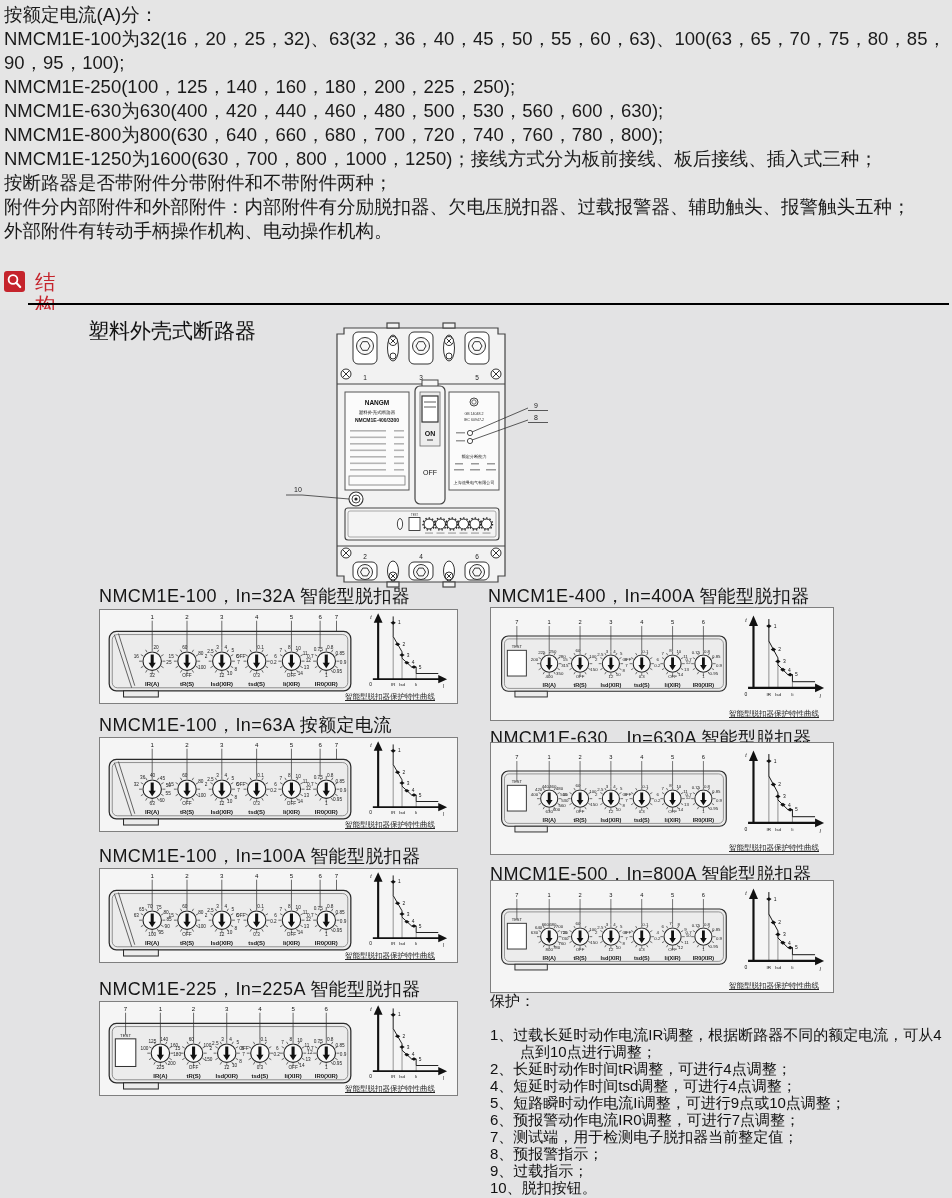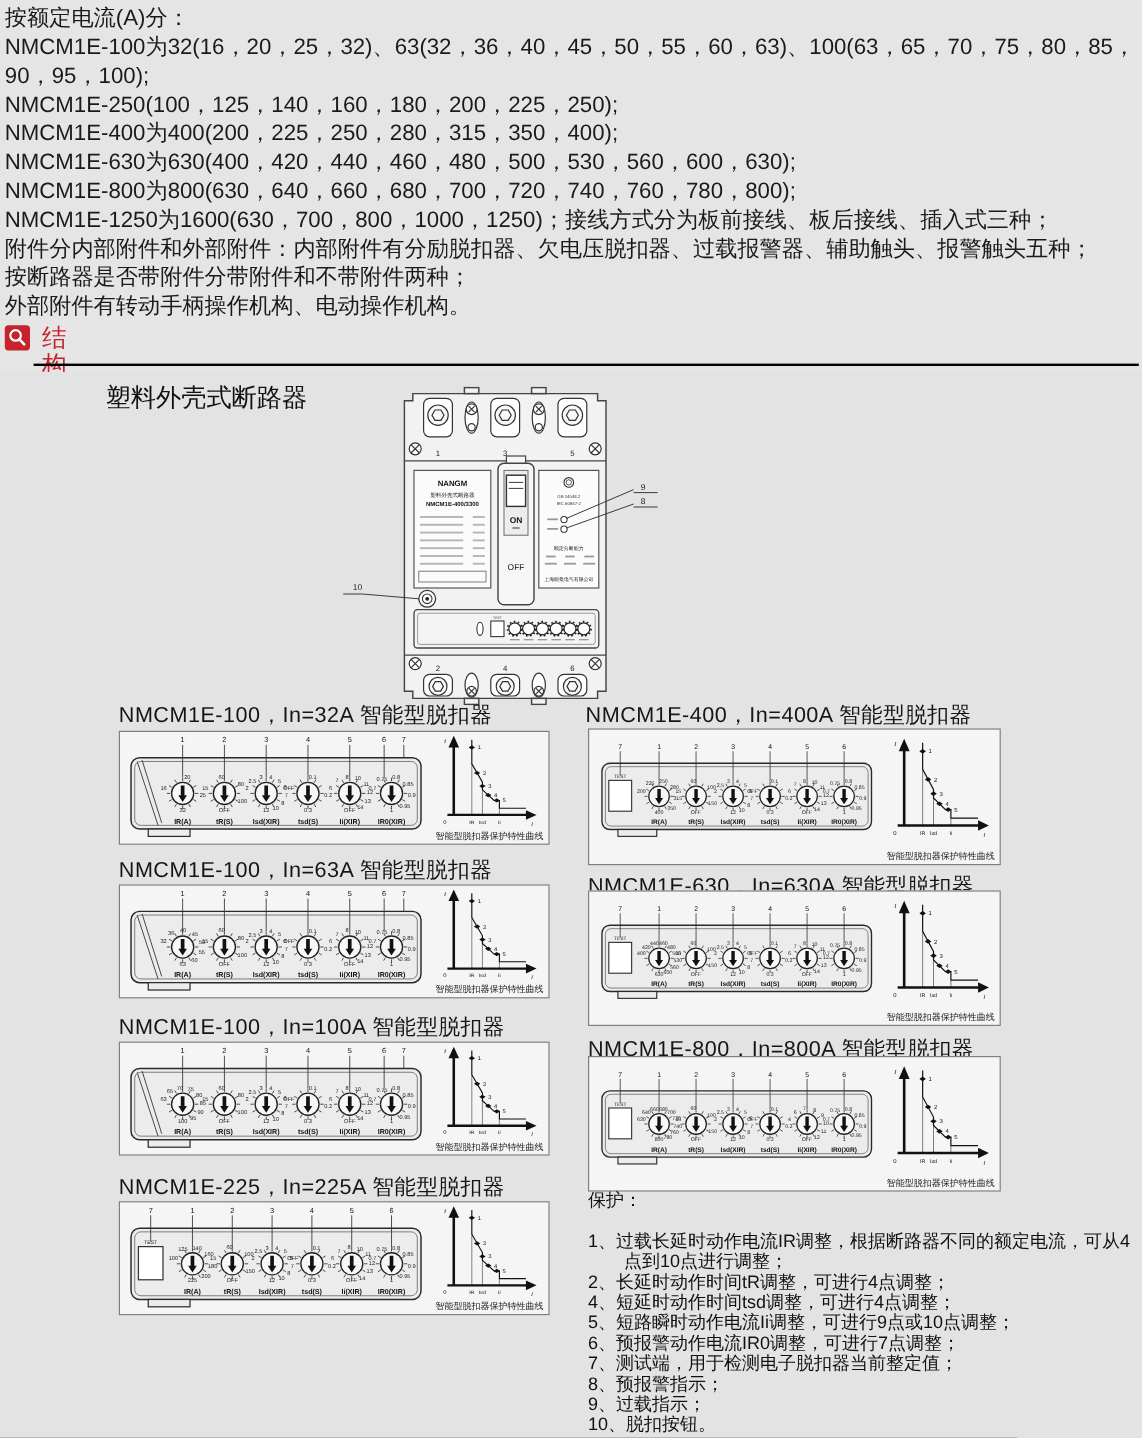--- a/index.html
+++ b/index.html
@@ -11,43 +11,42 @@
   #sec-header{position:absolute;left:4px;top:270px;height:22px;}
   #sec-icon{position:absolute;left:0;top:1px;width:21px;height:21px;background:#c5242c;border-radius:3px;}
   #sec-label{position:absolute;left:31px;top:0;font-size:20.5px;line-height:23px;color:#c5242c;}
   #sec-rule{position:absolute;left:28px;top:303px;width:921px;border-top:2px solid #000;}
   
   #gray{position:absolute;left:0;top:310px;width:952px;height:888px;background:#e3e3e4;}
   #front-title{position:absolute;left:88px;top:7px;font-size:21px;color:#111;}
   #breaker{position:absolute;left:272px;top:12px;}
   .unit-title{position:absolute;font-size:18px;letter-spacing:.4px;color:#151515;white-space:nowrap;}
   .unit-box{position:absolute;background:#f5f5f5;border:1px solid #7f7f7f;}
-  .curve-caption{position:absolute;font-size:7.5px;color:#222;text-align:right;white-space:nowrap;}
+  .curve-caption{position:absolute;font-size:7.5px;color:#222;text-align:left;white-space:nowrap;text-decoration:underline;}
   
   #protection{position:absolute;left:490px;top:682px;width:460px;font-size:15px;line-height:17px;color:#111;}
   #protection .pt{margin-bottom:17px;}
   #protection .pi{padding-left:2em;text-indent:-2em;}
   svg text{font-family:"Liberation Sans","DejaVu Sans",sans-serif;}
 </style>
 </head>
 <body>
 
 <div id="page">
 
   <div id="intro">
       <div>按额定电流(A)分：</div>
       <div>NMCM1E-100为32(16，20，25，32)、63(32，36，40，45，50，55，60，63)、100(63，65，70，75，80，85，</div>
       <div>90，95，100);</div>
       <div>NMCM1E-250(100，125，140，160，180，200，225，250);</div>
-      <div>NMCM1E-400为400(200，225，250，280，315，350，400);</div>
       <div>NMCM1E-630为630(400，420，440，460，480，500，530，560，600，630);</div>
       <div>NMCM1E-800为800(630，640，660，680，700，720，740，760，780，800);</div>
       <div>NMCM1E-1250为1600(630，700，800，1000，1250)；接线方式分为板前接线、板后接线、插入式三种；</div>
+      <div>按断路器是否带附件分带附件和不带附件两种；</div>
       <div>附件分内部附件和外部附件：内部附件有分励脱扣器、欠电压脱扣器、过载报警器、辅助触头、报警触头五种；</div>
-      <div>按断路器是否带附件分带附件和不带附件两种；</div>
       <div>外部附件有转动手柄操作机构、电动操作机构。</div>
     </div>
 
   <div id="sec-header">
     <span id="sec-icon">
       <svg width="21" height="21" viewBox="0 0 21 21">
         <circle cx="9" cy="8.5" r="4.4" fill="none" stroke="#ffffff" stroke-width="1.8"></circle>
         <line x1="12.2" y1="11.8" x2="16.2" y2="16" stroke="#ffffff" stroke-width="2.2" stroke-linecap="round"></line>
       </svg>
     </span>
@@ -428,21 +427,21 @@
               <text x="54" y="67.5" font-size="5.5" fill="#111">4</text>
               <polygon points="53.5,71 56.5,68.8 59.5,71 56.5,73.2" fill="#111"></polygon>
               <text x="62" y="73" font-size="5.5" fill="#111">5</text>
               <text x="33" y="95" font-size="5" text-anchor="middle" fill="#111">IR</text>
               <text x="43" y="95" font-size="5" text-anchor="middle" fill="#111">Isd</text>
               <text x="59" y="95" font-size="5" text-anchor="middle" fill="#111">Ii</text>
               <text x="89" y="97" font-size="5.5" font-style="italic" fill="#111">I</text>
             </svg></div>
           <div class="curve-caption" style="left: 245px; top: 82px; width: 108px;">智能型脱扣器保护特性曲线</div>
         </div>
-        <div class="unit-title" style="left: 99px; top: 403px;">NMCM1E-100，In=63A 智能型脱扣器</div>
+        <div class="unit-title" style="left: 99px; top: 403px;">NMCM1E-100，In=63A 按额定电流</div>
         <div class="unit-box" style="left: 99px; top: 427px; width: 357px; height: 93px;">
           <div style="position:absolute;left:1px;top:1px;width:256px;"><svg viewBox="0 0 250 88">
               <rect x="8" y="20" width="236" height="58" rx="7" fill="#ececec" stroke="#2a2a2a" stroke-width="1.2"></rect>
               <rect x="11" y="23" width="230" height="52" rx="5" fill="none" stroke="#555" stroke-width="0.6"></rect>
               <rect x="22" y="78" width="34" height="6" fill="#ececec" stroke="#2a2a2a" stroke-width="1"></rect>
               <line x1="13" y1="23" x2="30" y2="75" stroke="#444" stroke-width="0.8"></line>
               <line x1="17" y1="22" x2="33" y2="73" stroke="#444" stroke-width="0.8"></line>
               <text x="50" y="7.5" font-size="6" text-anchor="middle" fill="#111">1</text>
               <line x1="50" y1="9.5" x2="50" y2="36" stroke="#333" stroke-width="0.7"></line>
               <text x="84" y="7.5" font-size="6" text-anchor="middle" fill="#111">2</text>
@@ -1439,21 +1438,21 @@
               <text x="54" y="67.5" font-size="5.5" fill="#111">4</text>
               <polygon points="53.5,71 56.5,68.8 59.5,71 56.5,73.2" fill="#111"></polygon>
               <text x="62" y="73" font-size="5.5" fill="#111">5</text>
               <text x="33" y="95" font-size="5" text-anchor="middle" fill="#111">IR</text>
               <text x="43" y="95" font-size="5" text-anchor="middle" fill="#111">Isd</text>
               <text x="59" y="95" font-size="5" text-anchor="middle" fill="#111">Ii</text>
               <text x="89" y="97" font-size="5.5" font-style="italic" fill="#111">I</text>
             </svg></div>
           <div class="curve-caption" style="left: 238px; top: 100px; width: 100px;">智能型脱扣器保护特性曲线</div>
         </div>
-        <div class="unit-title" style="left: 490px; top: 552px;">NMCM1E-800，In=800A 智能型脱扣器</div>
+        <div class="unit-title" style="left: 490px; top: 552px;">NMCM1E-500，In=800A 智能型脱扣器</div>
         <div class="unit-box" style="left: 490px; top: 570px; width: 342px; height: 111px;">
           <div style="position:absolute;left:3px;top:9px;width:238px;"><svg viewBox="0 0 250 88">
               <rect x="8" y="20" width="236" height="58" rx="7" fill="#ececec" stroke="#2a2a2a" stroke-width="1.2"></rect>
               <rect x="11" y="23" width="230" height="52" rx="5" fill="none" stroke="#555" stroke-width="0.6"></rect>
               <rect x="22" y="78" width="34" height="6" fill="#ececec" stroke="#2a2a2a" stroke-width="1"></rect>
               <text x="24" y="33" font-size="4.2" text-anchor="middle" fill="#222">TEST</text>
               <rect x="14" y="35" width="20" height="27" fill="#fff" stroke="#333" stroke-width="1"></rect>
               <text x="24" y="7.5" font-size="6" text-anchor="middle" fill="#111">7</text>
               <line x1="24" y1="9.5" x2="24" y2="31" stroke="#333" stroke-width="0.7"></line>
               <text x="58" y="7.5" font-size="6" text-anchor="middle" fill="#111">1</text>

